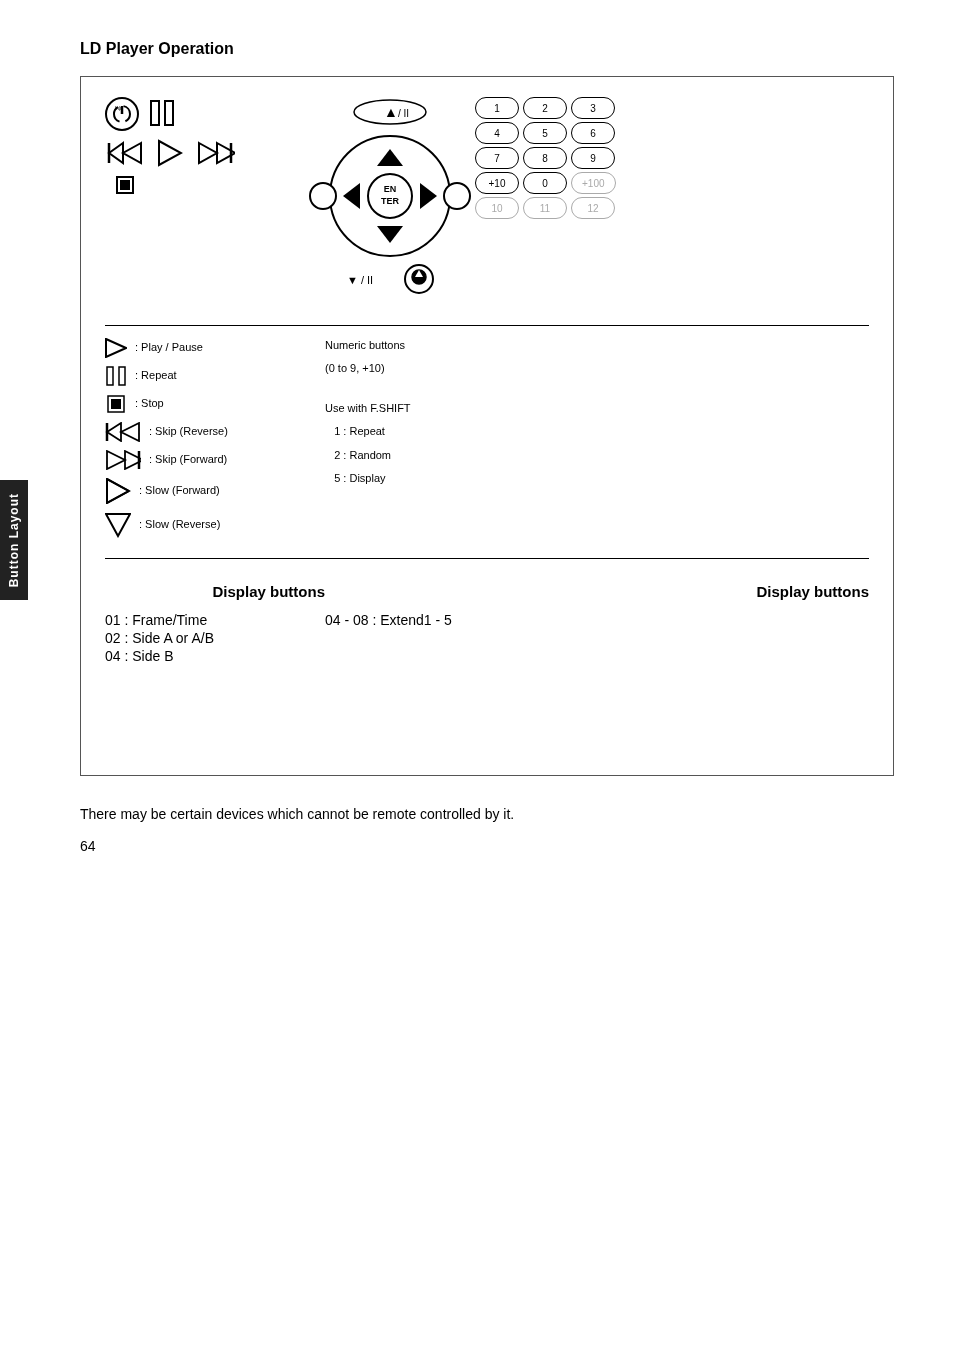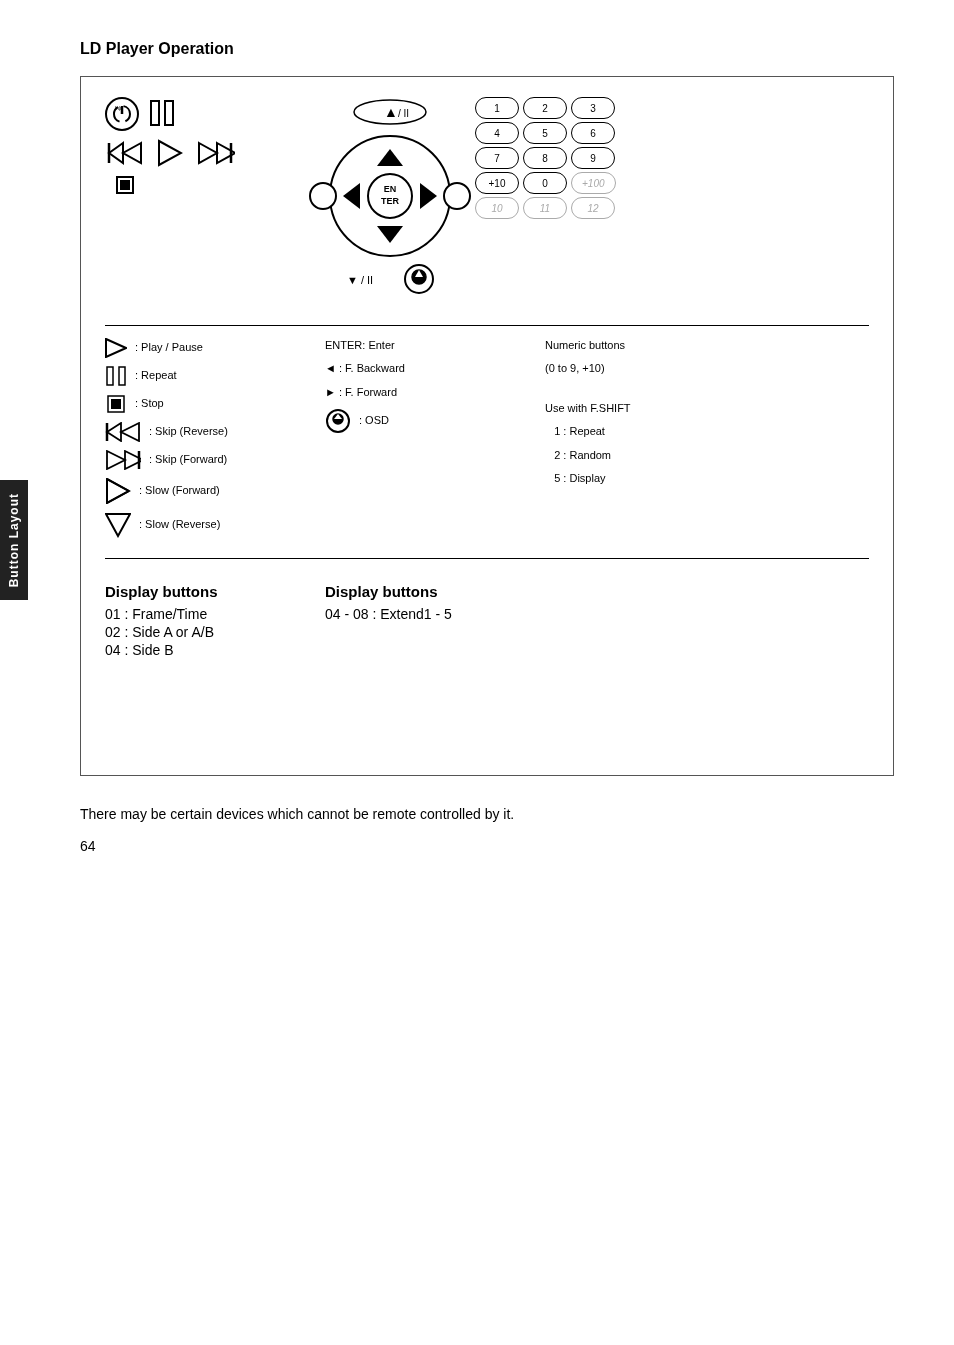--- a/index.html
+++ b/index.html
@@ -129,21 +129,20 @@
       text-align: center;
       height: 22px;
       display: flex;
       align-items: center;
       justify-content: center;
     }
 
     .num-btn.dim {
       border-color: #aaa;
       color: #aaa;
-      font-style: italic;
     }
 
     
     .legend-area {
       display: grid;
       grid-template-columns: 220px 220px 1fr;
       gap: 0;
       margin-top: 10px;
     }
 
@@ -171,21 +170,22 @@
     .display-section {
       display: grid;
       grid-template-columns: 220px 1fr;
       margin-top: 24px;
       border-top: none;
     }
 
     .display-col h3 {
       font-size: 15px;
       font-weight: bold;
-      margin-bottom: 6px;
+      margin-bottom: 12px;
+      text-align: right;
     }
 
     .display-col p {
       font-size: 14px;
       margin-bottom: 2px;
     }
 
     .footer-note {
       font-size: 14px;
       margin-top: 20px;
@@ -411,41 +411,20 @@
         <div class="legend-item">
           <span class="legend-icon">
             <svg width="26" height="26" viewBox="0 0 26 26">
               <polygon points="13,24 1,2 25,2" fill="none" stroke="#000" stroke-width="2"></polygon>
             </svg>
           </span>
           <span>: Slow (Reverse)</span>
         </div>
       </div>
 
-      <div class="legend-col">
-        <div class="legend-item">
-          <span>ENTER: Enter</span>
-        </div>
-        <div class="legend-item">
-          <span>◄ : F. Backward</span>
-        </div>
-        <div class="legend-item">
-          <span>► : F. Forward</span>
-        </div>
-        <div class="legend-item" style="margin-top:8px;">
-          <span class="legend-icon">
-            <svg width="26" height="26" viewBox="0 0 26 26">
-              <circle cx="13" cy="13" r="11" stroke="#000" stroke-width="2" fill="none"></circle>
-              <circle cx="13" cy="11" r="5" stroke="#000" stroke-width="1.5" fill="#000"></circle>
-              <polygon points="13,6 9,11 17,11" fill="#fff"></polygon>
-            </svg>
-          </span>
-          <span>: OSD</span>
-        </div>
-      </div>
 
       <div class="legend-col">
         <div class="legend-item">
           <span>Numeric buttons</span>
         </div>
         <div class="legend-item">
           <span>(0 to 9, +10)</span>
         </div>
         <div style="height:16px;"></div>
         <div class="legend-item">

